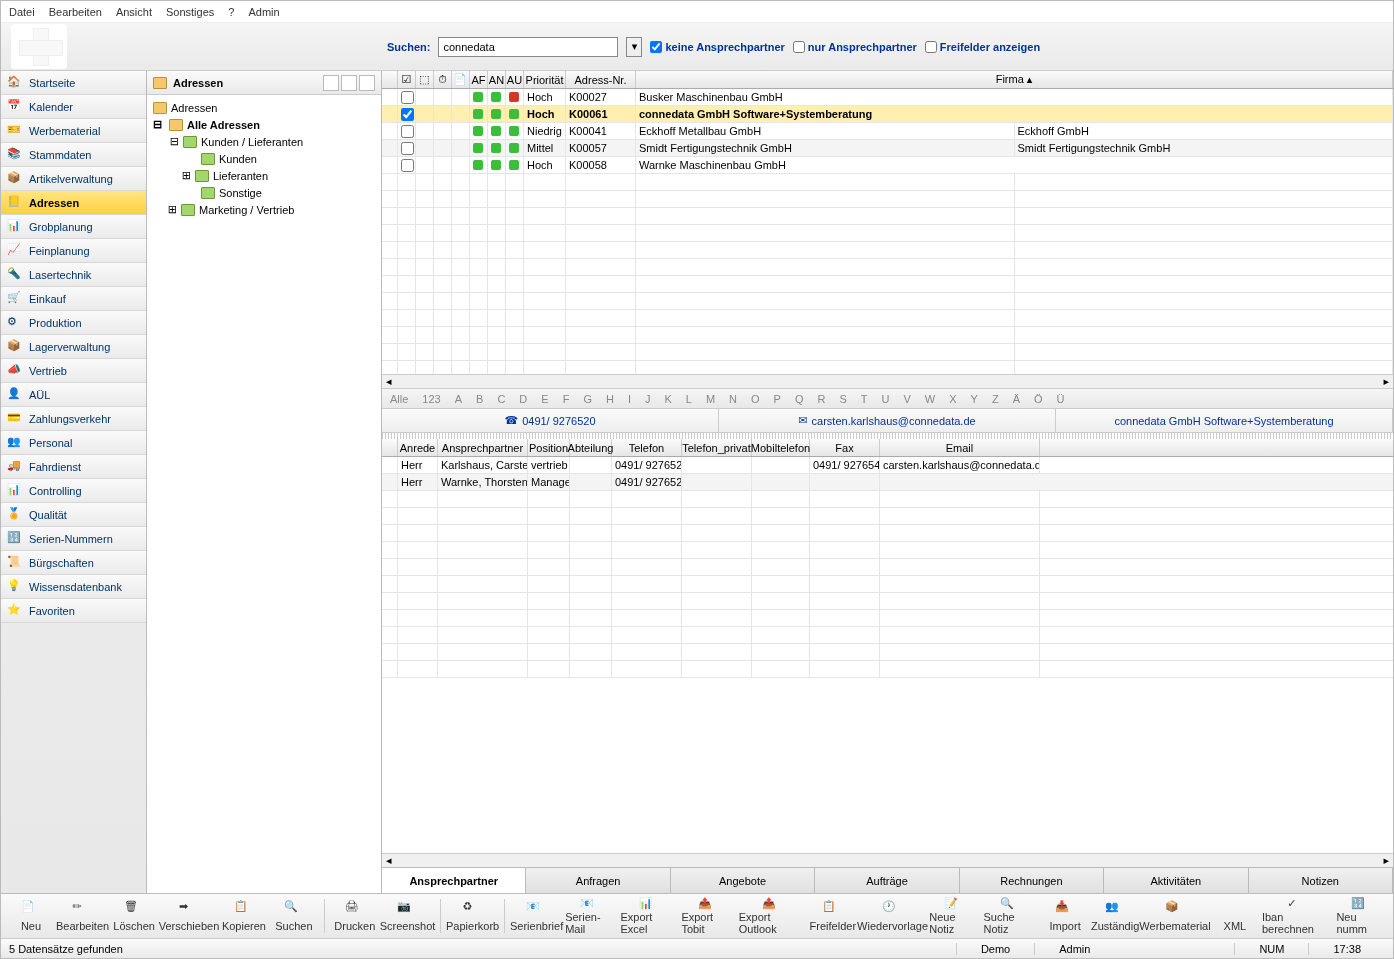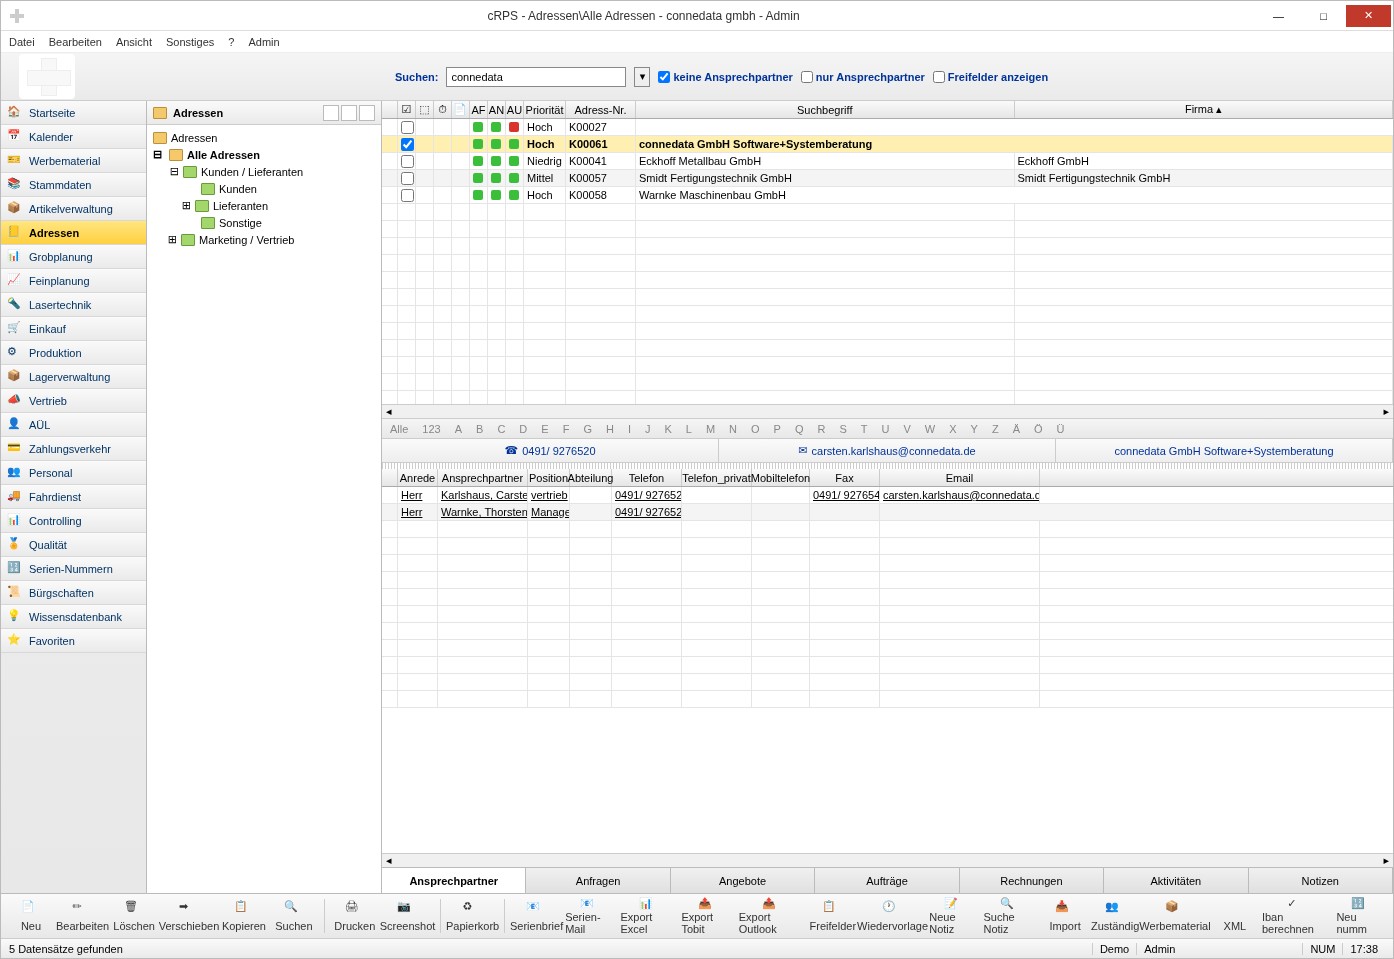--- a/index.html
+++ b/index.html
@@ -6,21 +6,21 @@
 body { background: #f5f5f5; overflow: hidden; }
 .window { width: 1394px; height: 959px; background: #fff; border: 1px solid #bbb; display: flex; flex-direction: column; box-shadow: 0 4px 20px rgba(0,0,0,0.2); }
 .titlebar { height: 30px; background: #fff; display: flex; align-items: center; padding: 0 2px 0 8px; border-bottom: 1px solid #ddd; }
 .titlebar .icon { width: 16px; height: 16px; margin-right: 6px; }
 .titlebar .title { flex: 1; text-align: center; font-size: 12px; color: #333; }
 .win-btns { display: flex; }
 .win-btn { width: 45px; height: 22px; display: flex; align-items: center; justify-content: center; cursor: pointer; }
 .win-btn.close { background: #c0392b; color: #fff; }
 .menubar { height: 22px; background: #fff; display: flex; align-items: center; padding: 0 8px; gap: 14px; border-bottom: 1px solid #eee; }
 .menubar span { color: #333; cursor: pointer; }
-.toolbar-top { height: 48px; background: linear-gradient(#f5f5f5,#eaeaea); display: flex; align-items: center; padding: 0 18px; border-bottom: 1px solid #ccc; }
+.toolbar-top { height: 48px; background: linear-gradient(#f5f5f5,#eaeaea); display: flex; align-items: center; padding: 0 10px; border-bottom: 1px solid #ccc; }
 .plus-logo { width: 56px; height: 45px; background: #fff; position: relative; border-radius: 4px; }
 .plus-logo::before, .plus-logo::after { content:''; position:absolute; background:#f8f8f8; border:1px solid #eee; }
 .plus-logo::before { left:22px; top:4px; width:14px; height:36px; }
 .plus-logo::after { left:8px; top:16px; width:42px; height:14px; }
 .search-area { margin-left: 320px; display: flex; align-items: center; gap: 8px; }
 .search-area label { color: #003399; font-weight: bold; }
 .search-input { width: 180px; height: 20px; border: 1px solid #888; padding: 0 4px; }
 .chk { display: flex; align-items: center; gap: 3px; color: #003399; }
 .chk input { width: 12px; height: 12px; }
 .body { flex: 1; display: flex; overflow: hidden; }
@@ -54,44 +54,30 @@
 .info-cell { flex: 1; border-right: 1px solid #ccc; display: flex; align-items: center; justify-content: center; gap: 4px; color: #003399; background: linear-gradient(#fafafa,#eee); }
 .detail-grid { flex: 1; overflow: hidden; }
 .tabs { height: 26px; display: flex; background: linear-gradient(#f0f0f0,#e0e0e0); border-top: 1px solid #bbb; }
 .tab { flex: 1; display: flex; align-items: center; justify-content: center; border-right: 1px solid #bbb; cursor: pointer; }
 .tab.active { background: #fff; font-weight: bold; }
 .bottom-toolbar { height: 45px; background: linear-gradient(#fafafa,#e8e8e8); border-top: 1px solid #bbb; display: flex; align-items: center; padding: 2px 6px; gap: 2px; overflow: hidden; }
 .tb-btn { display: flex; flex-direction: column; align-items: center; justify-content: center; min-width: 48px; height: 40px; cursor: pointer; font-size: 10px; color: #333; border: 1px solid transparent; border-radius: 2px; }
 .tb-ico { width: 20px; height: 20px; }
 .statusbar { height: 20px; background: linear-gradient(#fafafa,#eaeaea); border-top: 1px solid #ccc; display: flex; align-items: center; padding: 0 8px; font-size: 11px; }
 .sb-spacer { flex: 1; }
-.sb-cell { padding: 0 7px; border-left: 1px solid #ccc; }
+.sb-cell { padding: 0 24px; border-left: 1px solid #ccc; }
 .scroll-area { height: 285px; overflow: hidden; position: relative; }
 .handle { height: 6px; background: repeating-linear-gradient(90deg,#ccc 0,#ccc 1px,transparent 1px,transparent 3px); cursor: row-resize; }
 input[type=checkbox] { margin: 0; }
 </style>
 </head>
 <body>
 
 <div class="window">
 
-  <div class="titlebar">
-    <span class="icon">
-      <svg viewBox="0 0 16 16">
-          <rect x="6" y="1" width="4" height="14" fill="#ccc"></rect>
-          <rect x="1" y="6" width="14" height="4" fill="#ccc"></rect>
-        </svg>
-    </span>
-    <span class="title">cRPS - Adressen\Alle Adressen - connedata gmbh - Admin</span>
-    <div class="win-btns">
-      <div class="win-btn">—</div>
-      <div class="win-btn">□</div>
-      <div class="win-btn close">✕</div>
-    </div>
-  </div>
 
   <div class="menubar">
     <span>Datei</span>
     <span>Bearbeiten</span>
     <span>Ansicht</span>
     <span>Sonstiges</span>
     <span>?</span>
     <span>Admin</span>
   </div>
 
@@ -267,21 +253,20 @@
             <div class="gh" style="width: 16px;"></div>
             <div class="gh" style="width: 18px;">☑</div>
             <div class="gh" style="width: 18px;">⬚</div>
             <div class="gh" style="width: 18px;">⏱</div>
             <div class="gh" style="width: 18px;">📄</div>
             <div class="gh" style="width: 18px;">AF</div>
             <div class="gh" style="width: 18px;">AN</div>
             <div class="gh" style="width: 18px;">AU</div>
             <div class="gh" style="width: 42px;">Priorität</div>
             <div class="gh" style="width: 70px;">Adress-Nr.</div>
-            <div class="gh" style="width: 270px; flex: 1 1 0%;">Suchbegriff</div>
             <div class="gh" style="width: 390px; flex: 1 1 0%;">Firma ▴</div>
           </div>
         <div id="grid-body" class="scroll-area">
             <div class="grid-row">
               <div class="gc" style="width: 16px;"></div>
               <div class="gc" style="width: 18px;">
                 <input type="checkbox" style="">
               </div>
               <div class="gc" style="width: 18px;"></div>
               <div class="gc" style="width: 18px;"></div>
@@ -290,20 +275,21 @@
                 <span class="status-dot sd-green"></span>
               </div>
               <div class="gc" style="width: 18px;">
                 <span class="status-dot sd-green"></span>
               </div>
               <div class="gc" style="width: 18px;">
                 <span class="status-dot sd-red"></span>
               </div>
               <div class="gc" style="width: 42px;">Hoch</div>
               <div class="gc" style="width: 70px;">K00027</div>
+              <div class="gc" style="width: 270px; flex: 1 1 0%;">Busker Maschinenbau GmbH</div>
             </div>
             <div class="grid-row sel">
               <div class="gc" style="width: 16px;"></div>
               <div class="gc" style="width: 18px;">
                 <input type="checkbox" checked="" style="">
               </div>
               <div class="gc" style="width: 18px;"></div>
               <div class="gc" style="width: 18px;"></div>
               <div class="gc" style="width: 18px;"></div>
               <div class="gc" style="width: 18px;">
@@ -615,21 +601,21 @@
             <div class="gh" style="width: 40px;">Anrede</div>
             <div class="gh" style="width: 90px;">Ansprechpartner</div>
             <div class="gh" style="width: 42px;">Position</div>
             <div class="gh" style="width: 42px;">Abteilung</div>
             <div class="gh" style="width: 70px;">Telefon</div>
             <div class="gh" style="width: 70px;">Telefon_privat</div>
             <div class="gh" style="width: 58px;">Mobiltelefon</div>
             <div class="gh" style="width: 70px;">Fax</div>
             <div class="gh" style="width: 160px;">Email</div>
           </div>
-        <div id="contacts-body" style="height:235px;overflow:hidden;text-decoration:underline;">
+        <div id="contacts-body" style="height:235px;overflow:hidden;">
             <div class="grid-row">
               <div class="gc" style="width: 16px;"></div>
               <div class="gc" style="width: 40px;">Herr</div>
               <div class="gc" style="width: 90px;">Karlshaus, Carsten</div>
               <div class="gc" style="width: 42px;">vertrieb</div>
               <div class="gc" style="width: 42px;"></div>
               <div class="gc" style="width: 70px;">0491/ 9276520</div>
               <div class="gc" style="width: 70px;"></div>
               <div class="gc" style="width: 58px;"></div>
               <div class="gc" style="width: 70px;">0491/ 9276543</div>

